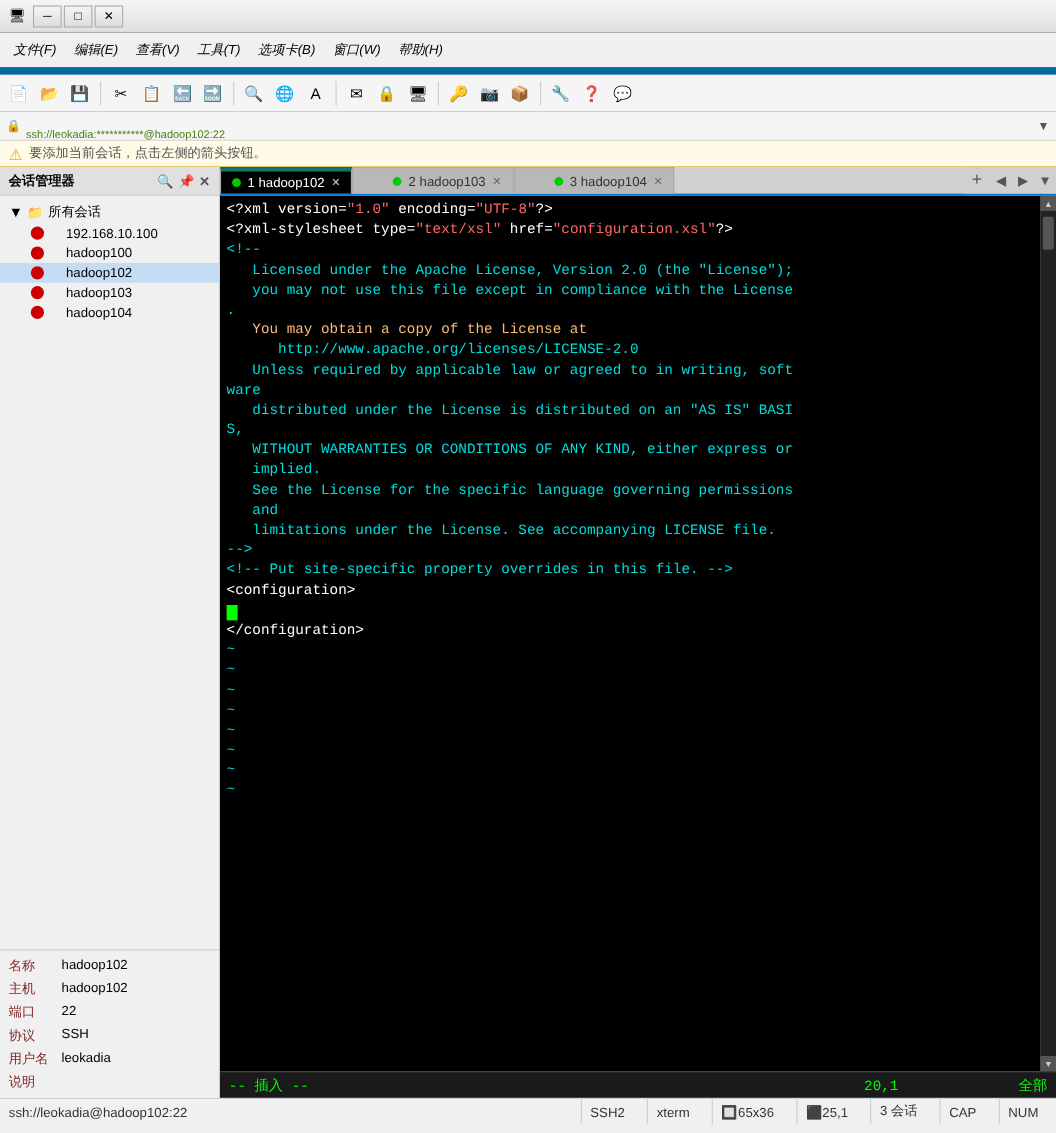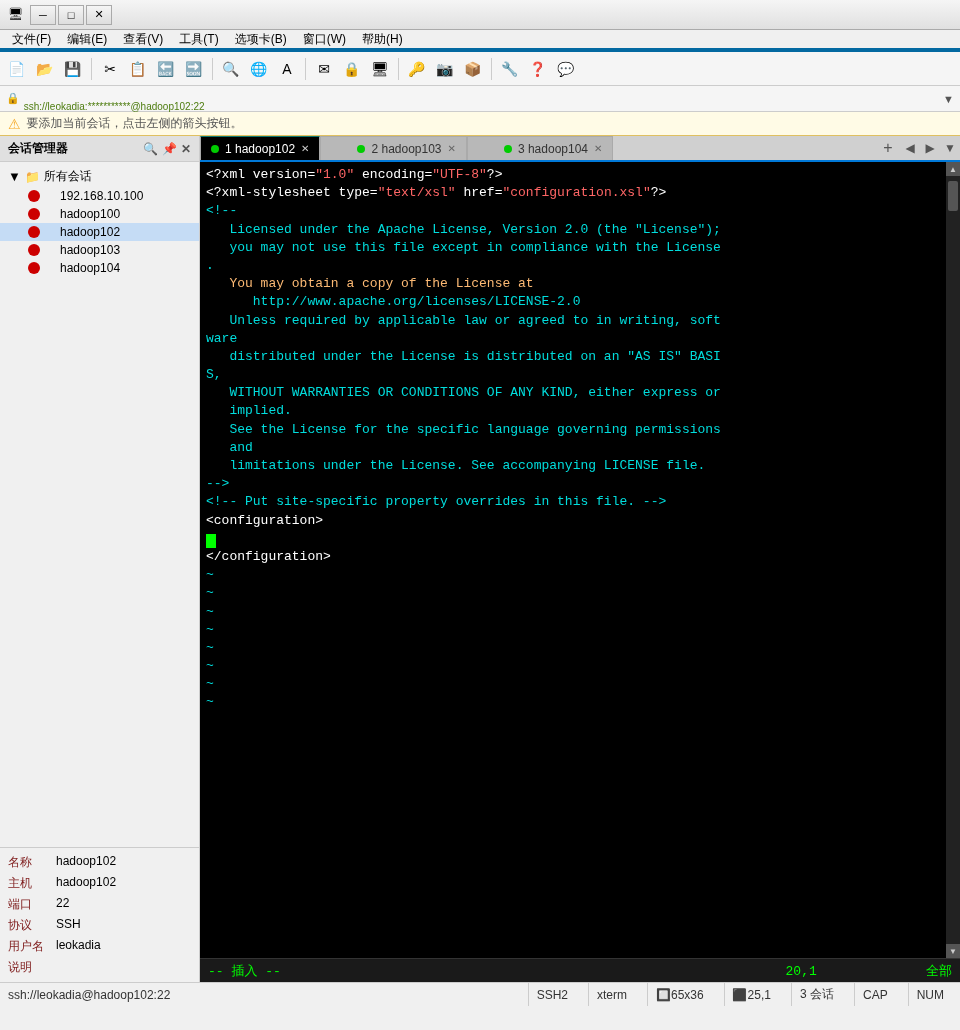--- a/index.html
+++ b/index.html
@@ -19,26 +19,27 @@
     #window-controls { display: flex; gap: 2px; }
     .win-btn {
       width: 26px; height: 20px; border: 1px solid #aaa;
       background: linear-gradient(to bottom, #f5f5f5, #ddd);
       cursor: pointer; display: flex; align-items: center; justify-content: center;
       font-size: 11px;
     }
 
     
     #menu-bar {
-      height: 22px;
+      height: 38px;
       background: #f0f0f0;
       display: flex;
       align-items: center;
       padding: 0 4px;
-      border-bottom: 4px solid #0369a1;
+      border-bottom: 7px solid #0369a1;
+      font-style: italic;
     }
     .menu-item {
       padding: 2px 8px;
       font-size: 12px;
       cursor: pointer;
       white-space: nowrap;
     }
 
     
     #toolbar {
@@ -179,21 +180,21 @@
       font-size: 12px;
       cursor: pointer;
       background: #b8b8b8;
       border: 1px solid #aaa;
       border-bottom: none;
       white-space: nowrap;
     }
     .tab.active {
       background: #000;
       color: #fff;
-      border-top: 1px solid #0f766e;
+      border-top: 4px solid #0f766e;
     }
     .tab:not(.active) { color: #333; padding-left: 36px; }
     .tab-close { font-size: 10px; cursor: pointer; color: #666; }
     .tab.active .tab-close { color: #ccc; }
     .tab-dot { width: 8px; height: 8px; border-radius: 50%; background: #00cc00; flex-shrink: 0; }
     .tab-new-btn {
       width: 24px; height: 24px;
       display: flex; align-items: center; justify-content: center;
       font-size: 16px; cursor: pointer; color: #555;
       background: #d0d0d0;

